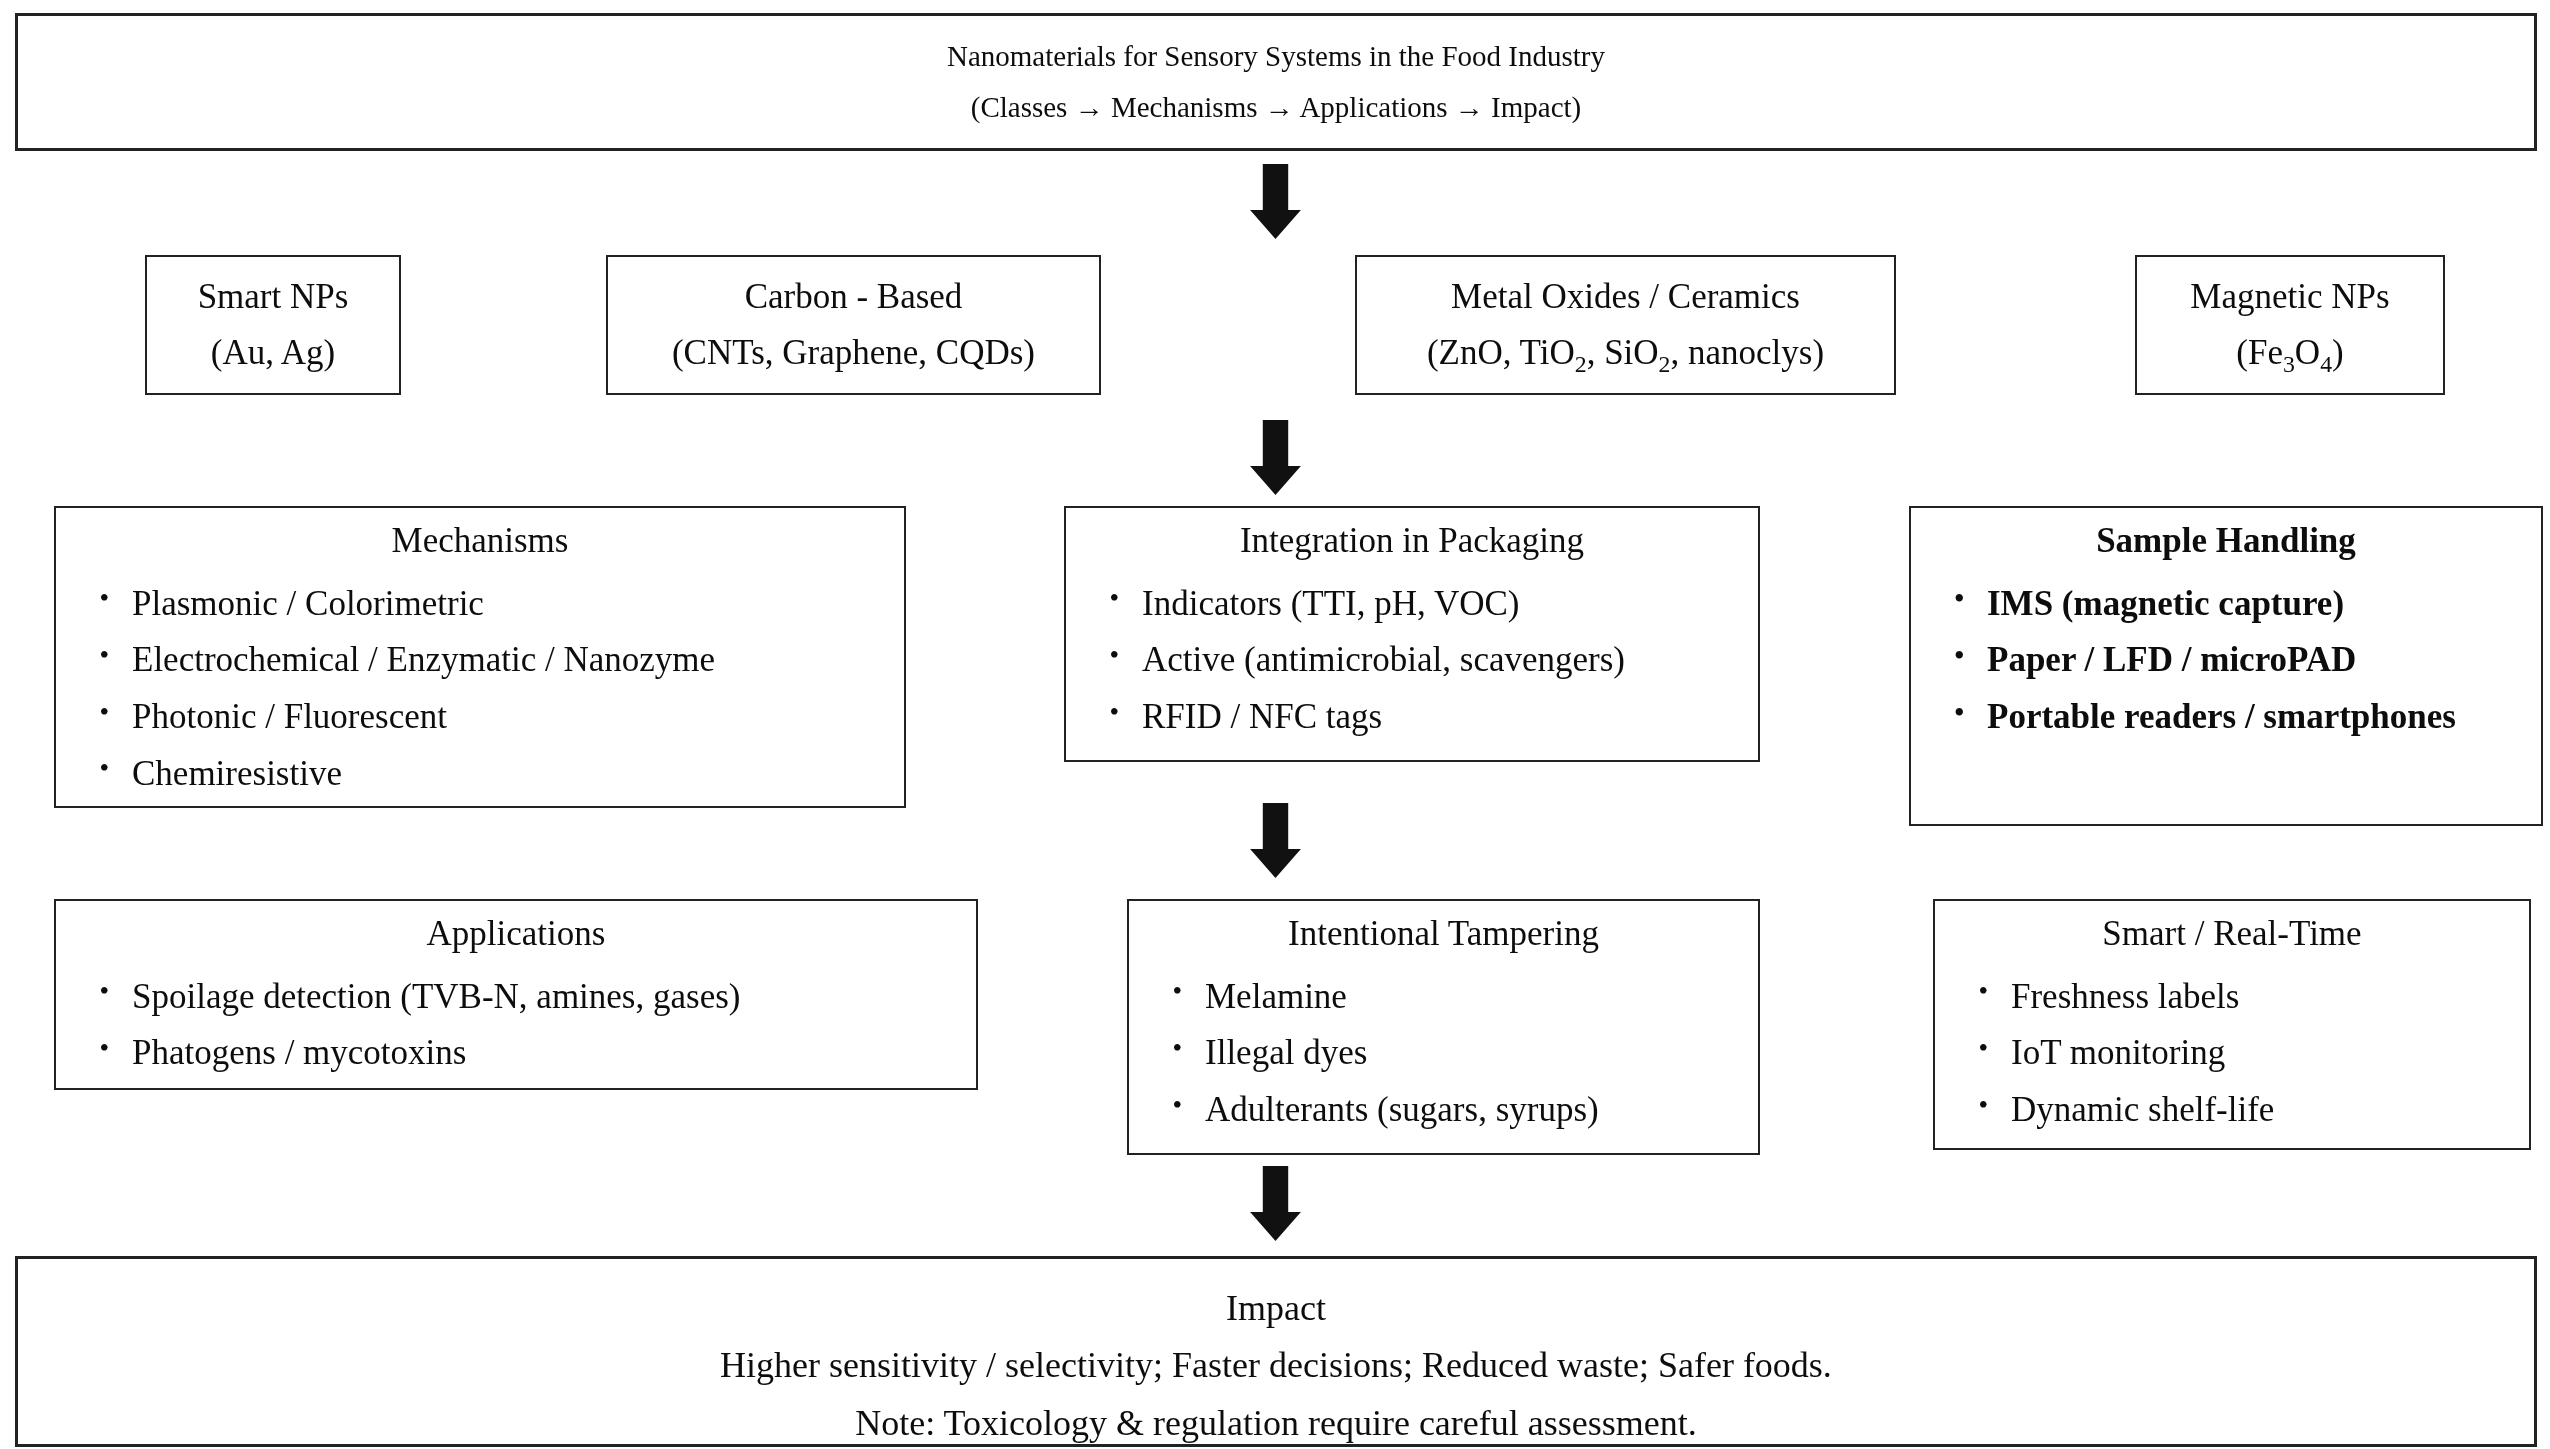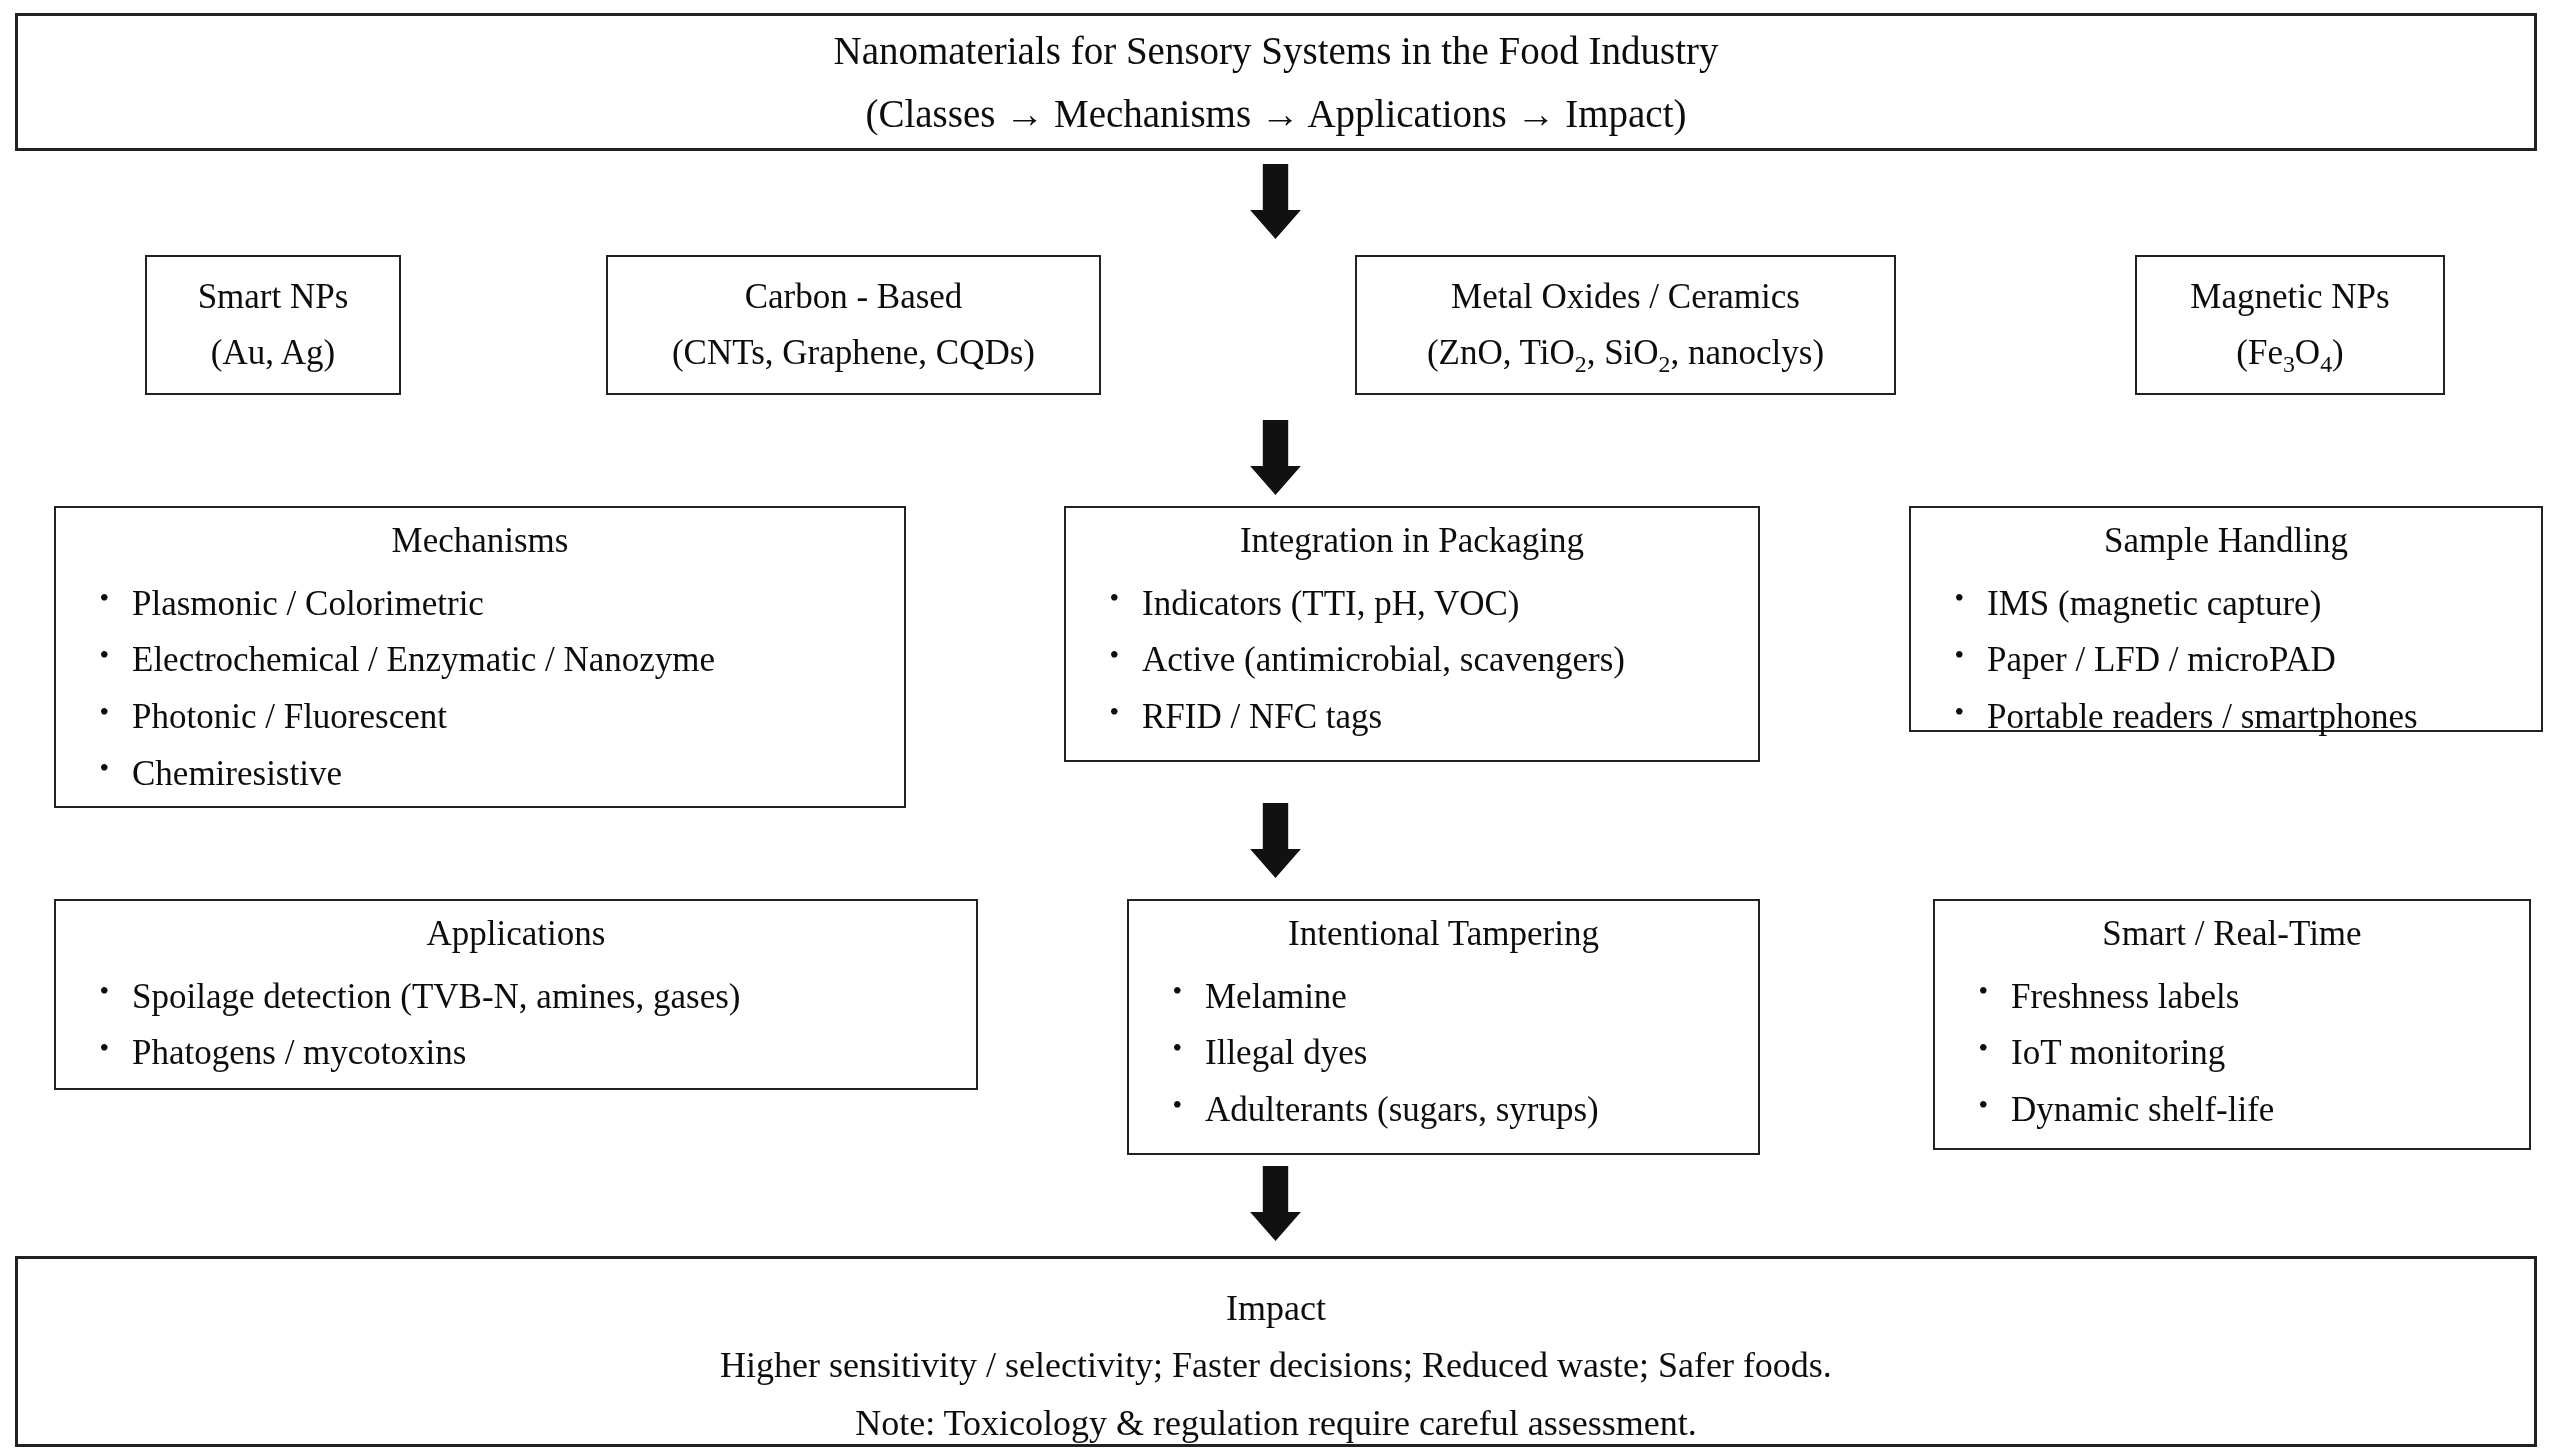--- a/index.html
+++ b/index.html
@@ -26,21 +26,21 @@
     display: flex;
     flex-direction: column;
     align-items: center;
     justify-content: center;
     text-align: center;
   }
   
   #title-box {
     left: 15px; top: 13.3px;
     width: 2522px; height: 138px;
-    font-size: 39px;
+    font-size: 29px;
     gap: 18px;
     border-width: 3px;
   }
   
   .class-box {
     top: 255px; height: 140px;
     font-size: 35px;
     gap: 15.7px;
     padding: 0 7.2px;
   }
@@ -70,21 +70,21 @@
   }
   .detail-box li::before {
     content: "\2022";
     position: absolute;
     left: 2.4px;
     top: 0.02em;
     font-size: 0.78em;
   }
   #mechanisms-box      { left: 54px;   top: 506px;  width: 852px; height: 302px; }
   #packaging-box       { left: 1064px; top: 506px;  width: 696px; height: 256px; }
-  #sample-handling-box { left: 1909px; top: 506px;  width: 634px; height: 226px; }
+  #sample-handling-box { left: 1909px; top: 506px;  width: 634px; height: 320px; font-weight: bold; }
   #applications-box    { left: 54px;   top: 899px; width: 924px; height: 191px; }
   #tampering-box       { left: 1127px; top: 899px; width: 633px; height: 256px; }
   #smart-realtime-box  { left: 1933px; top: 899px; width: 598px; height: 251px; }
   
   #impact-box {
     left: 15px; top: 1256px;
     width: 2522px; height: 191px;
     font-size: 36px;
     gap: 15.7px;
     border-width: 3px;

